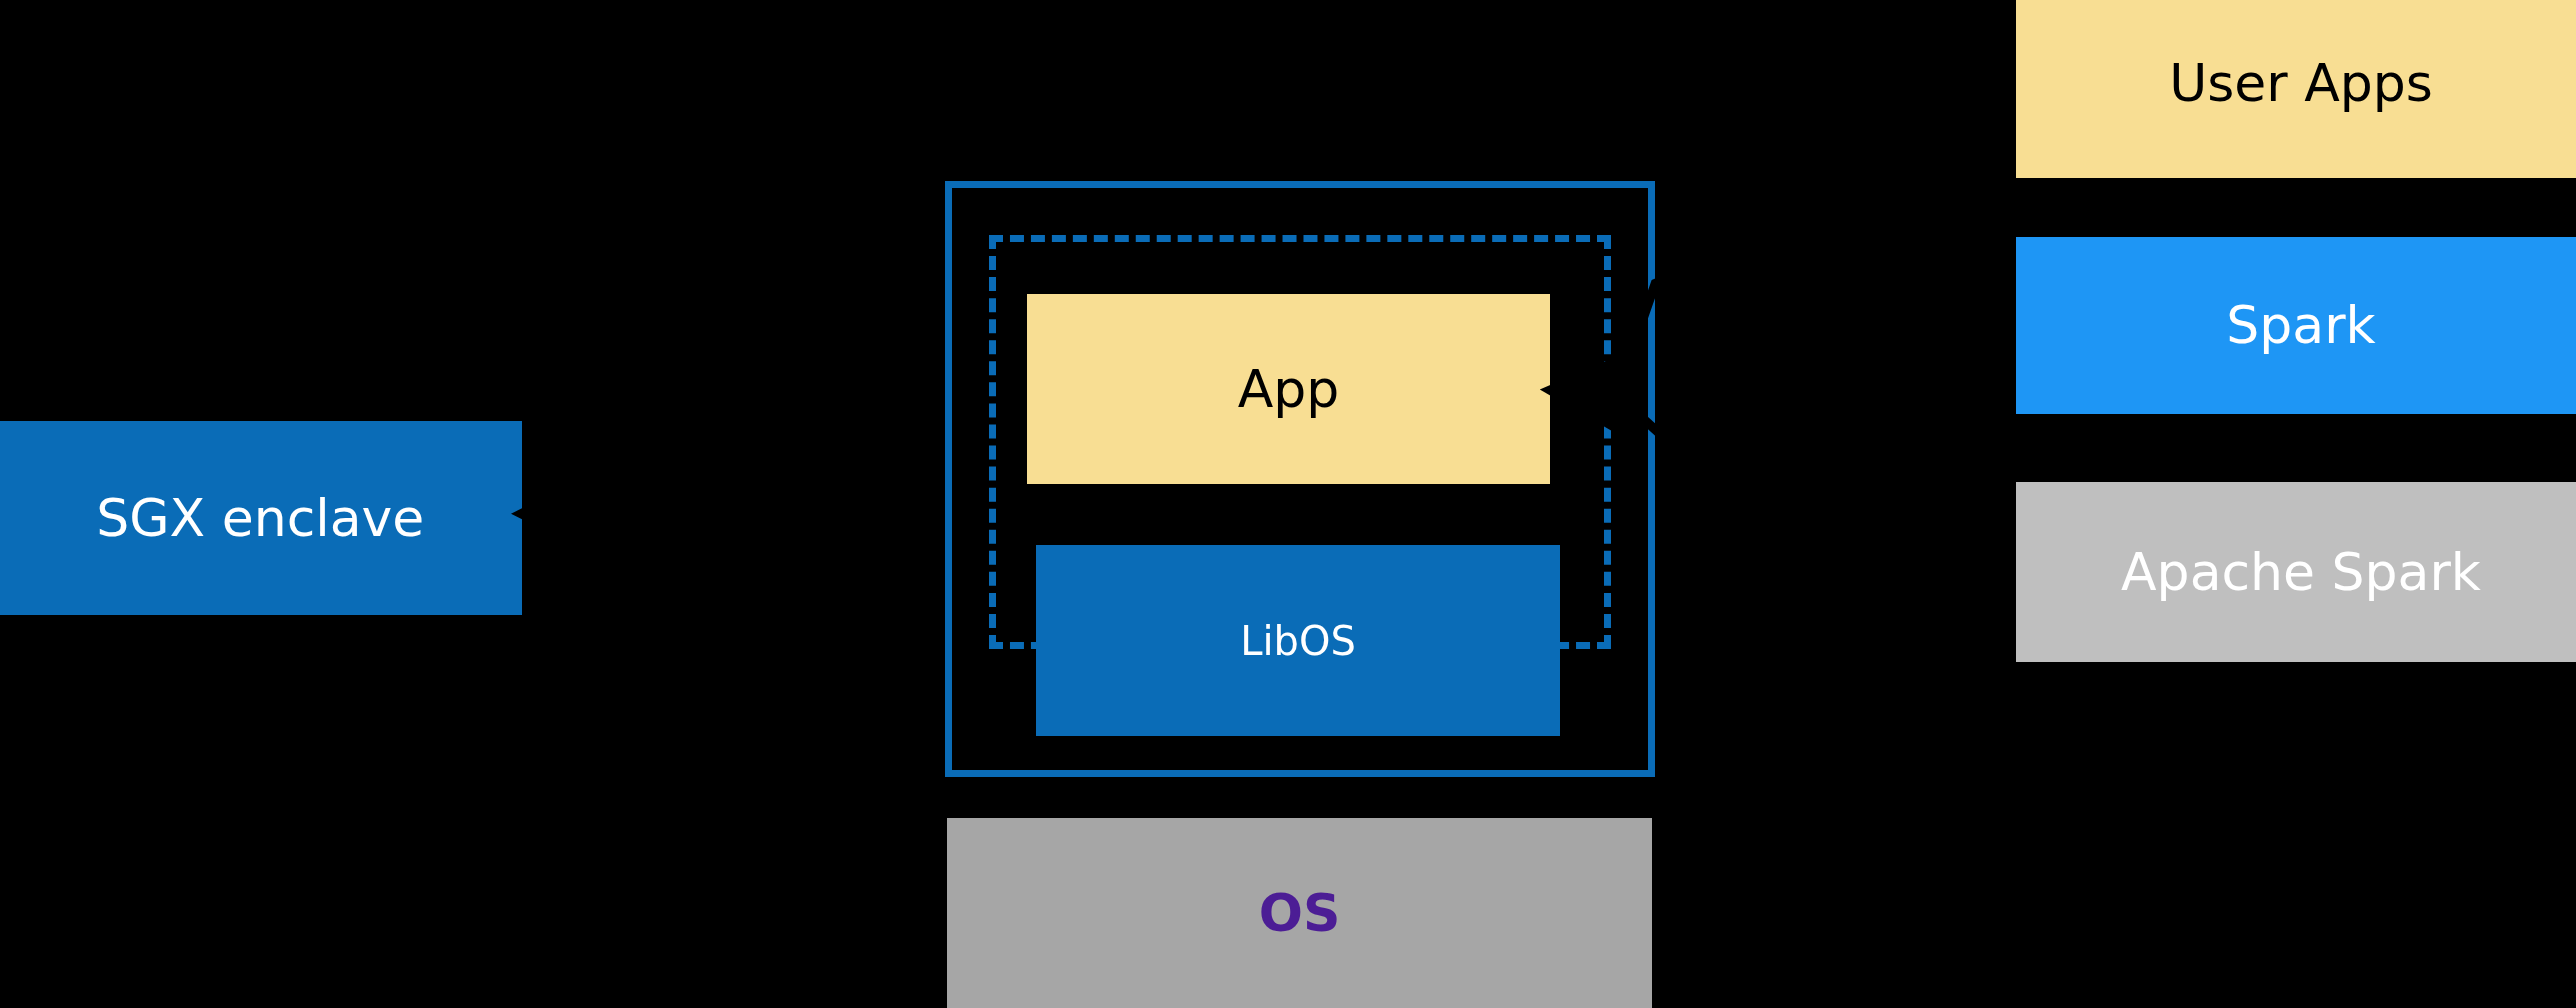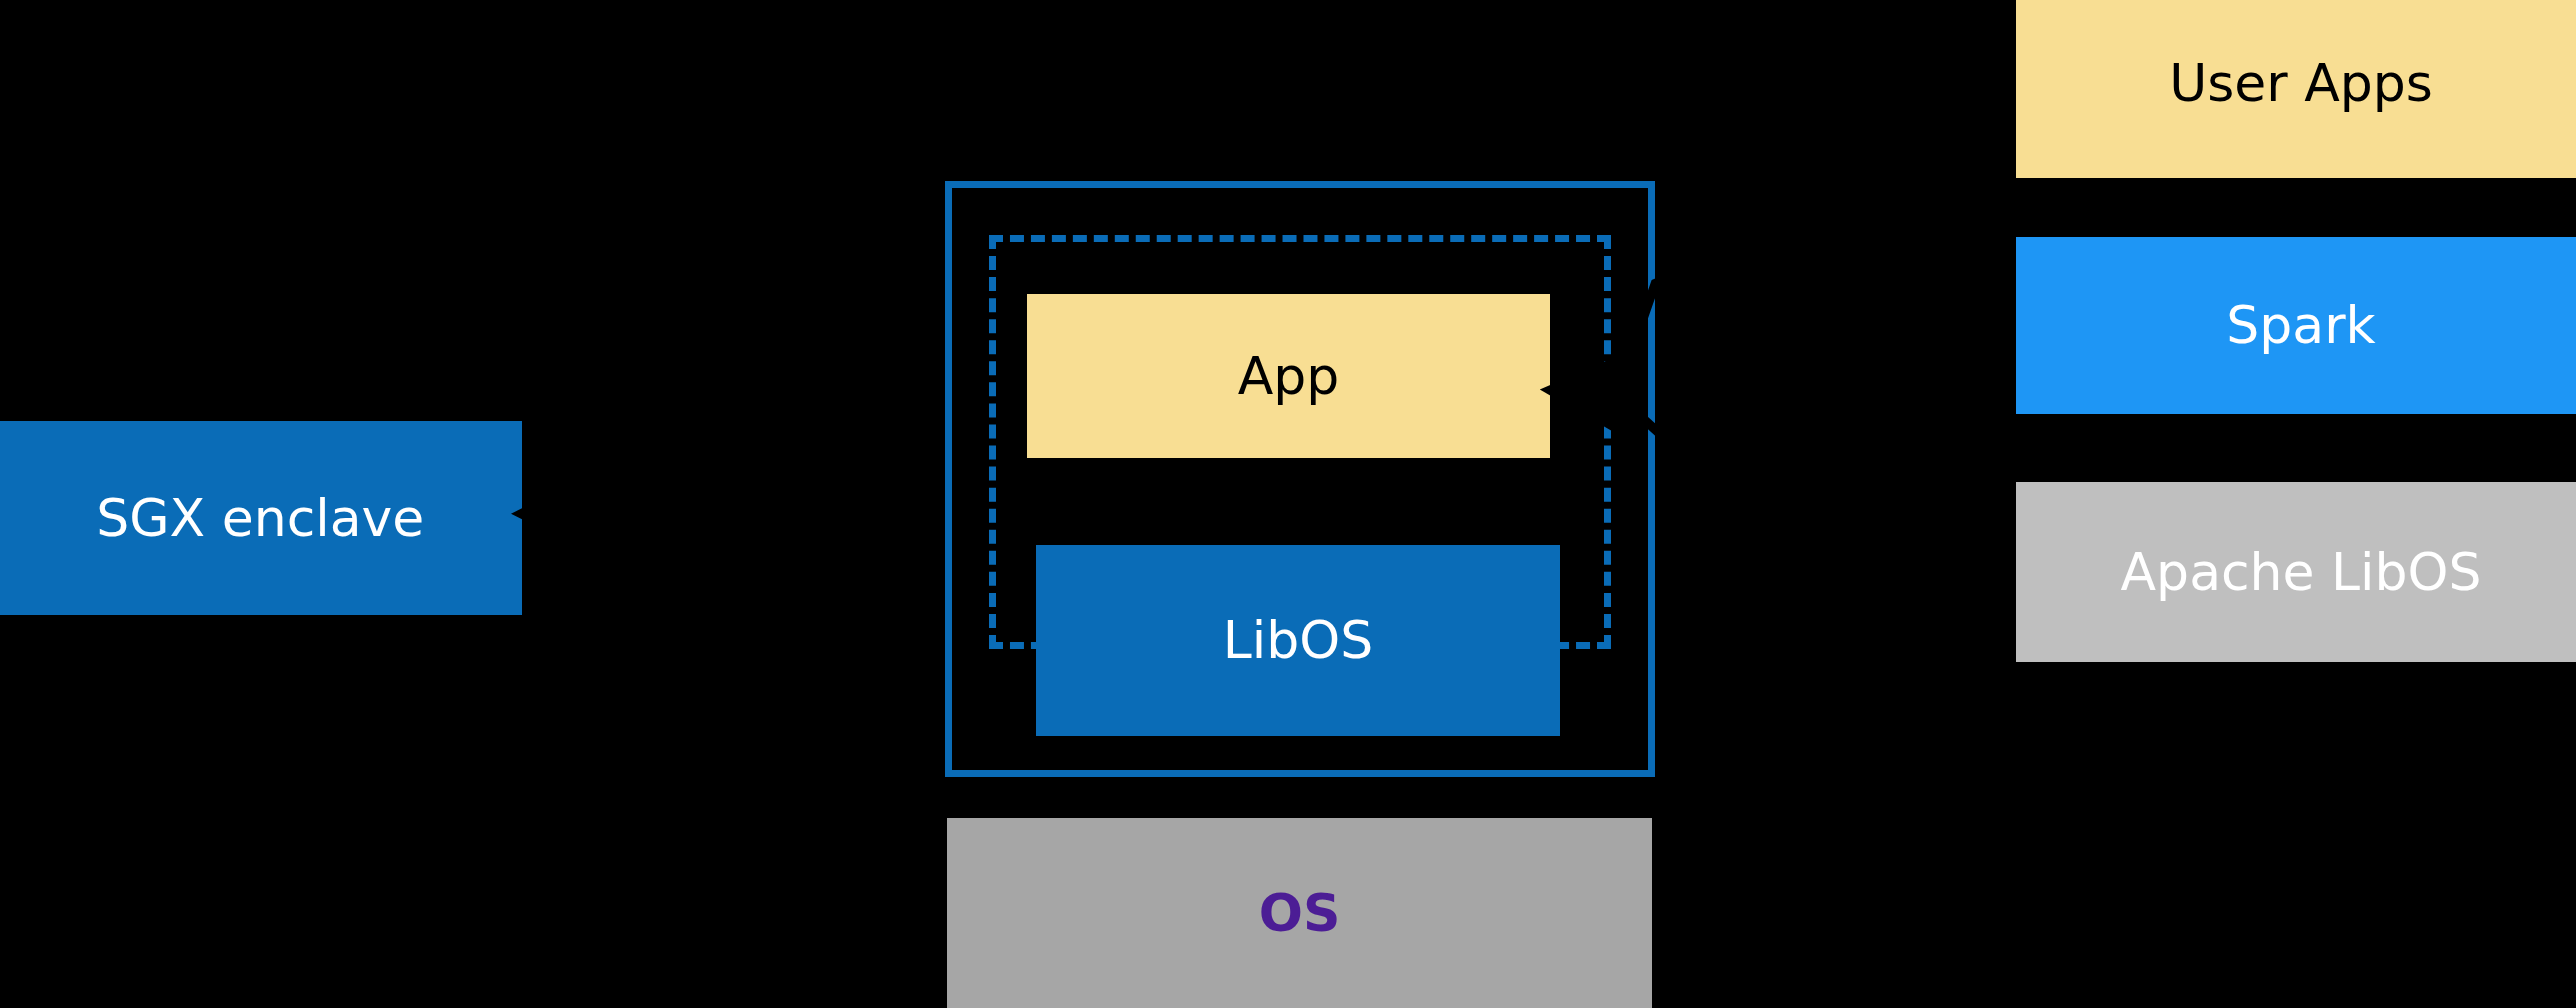--- a/index.html
+++ b/index.html
@@ -67,35 +67,35 @@
     border: 7.5px dashed #0A6CB7;
     box-sizing: border-box;
     background: transparent;
   }
 
   
   #app-box {
     left: 1027px;
     top: 294px;
     width: 523px;
-    height: 164px;
+    height: 190px;
     background: #F8DE93;
     color: #000000;
     font-size: 52px;
   }
 
   
   #libos-box {
     left: 1036px;
     top: 545px;
     width: 524px;
     height: 191px;
     background: #0A6CB7;
     color: #FFFFFF;
-    font-size: 52px;
+    font-size: 40px;
   }
 
   
   #os-box {
     left: 947px;
     top: 818px;
     width: 705px;
     height: 190px;
     background: #A6A6A6;
     color: #4c1d95;
@@ -168,21 +168,21 @@
 
   <div class="box" id="user-apps-box">
     <span>User Apps</span>
   </div>
 
   <div class="box" id="bigdl-box">
     <span>Spark</span>
   </div>
 
   <div class="box" id="apache-spark-box">
-    <span>Apache LibOS</span>
+    <span>Apache Spark</span>
   </div>
 
   <svg class="connector-layer" viewBox="0 0 3075 1204" width="2576" height="1009" xmlns="http://www.w3.org/2000/svg">
     <defs>
       <marker id="arrowhead-black" markerWidth="9" markerHeight="9" refX="7" refY="4.5" orient="auto" markerUnits="strokeWidth">
         <path d="M0,0 L9,4.5 L0,9 z" fill="#000000"></path>
       </marker>
     </defs>
 
     <path d="M 1128,613 L 630,613" stroke="#000000" stroke-width="10" fill="none" marker-end="url(#arrowhead-black)"></path>

